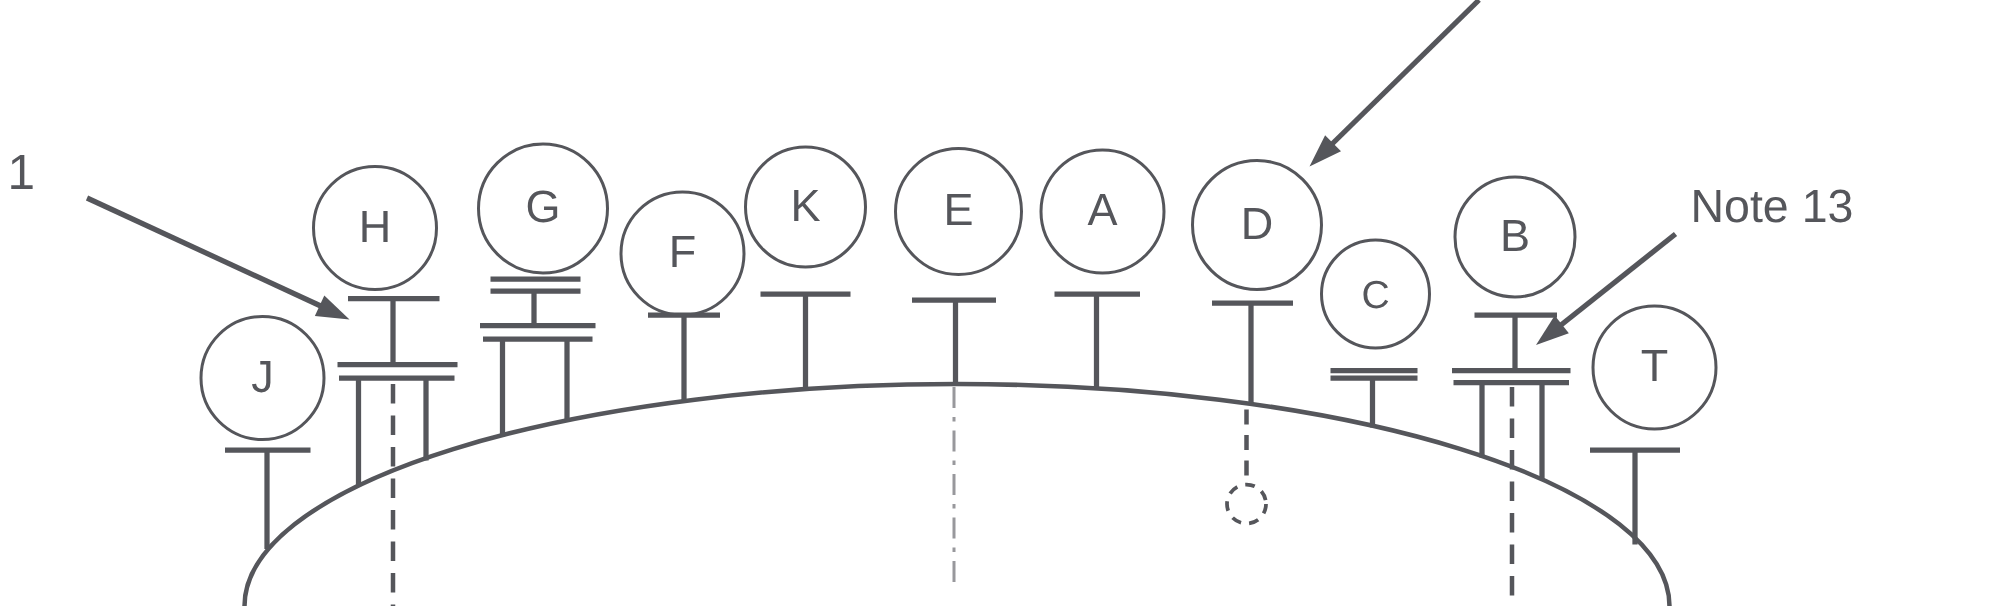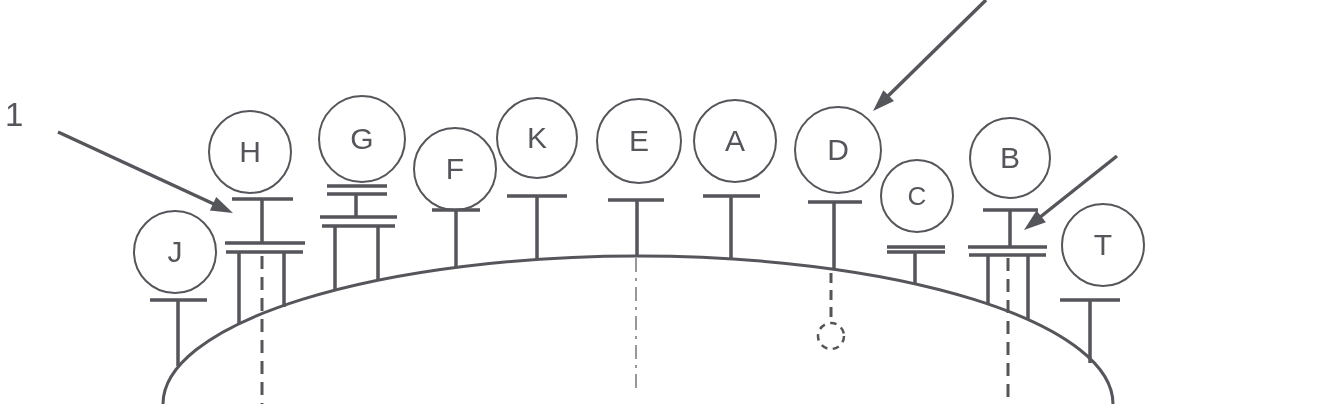--- a/index.html
+++ b/index.html
@@ -115,14 +115,15 @@
   <div class="nozzle-circle" style="left:413px; top:127px; width:84px; height:84px;">F</div>
   <div class="nozzle-circle" style="left:496px; top:97px; width:82px; height:82px;">K</div>
   <div class="nozzle-circle" style="left:596px; top:98px; width:86px; height:86px;">E</div>
   <div class="nozzle-circle" style="left:693px; top:99px; width:84px; height:84px;">A</div>
   <div class="nozzle-circle" style="left:794px; top:106px; width:88px; height:88px;">D</div>
   <div class="nozzle-circle" style="left:880px; top:159px; width:74px; height:74px; font-size:26px;">C</div>
   <div class="nozzle-circle" style="left:969px; top:117px; width:82px; height:82px;">B</div>
   <div class="nozzle-circle" style="left:1061px; top:203px; width:84px; height:84px;">T</div>
 
   <div class="callout callout-left">1</div>
+  <div class="callout callout-right">Note 13</div>
 
 </div>
 
 </body></html>

